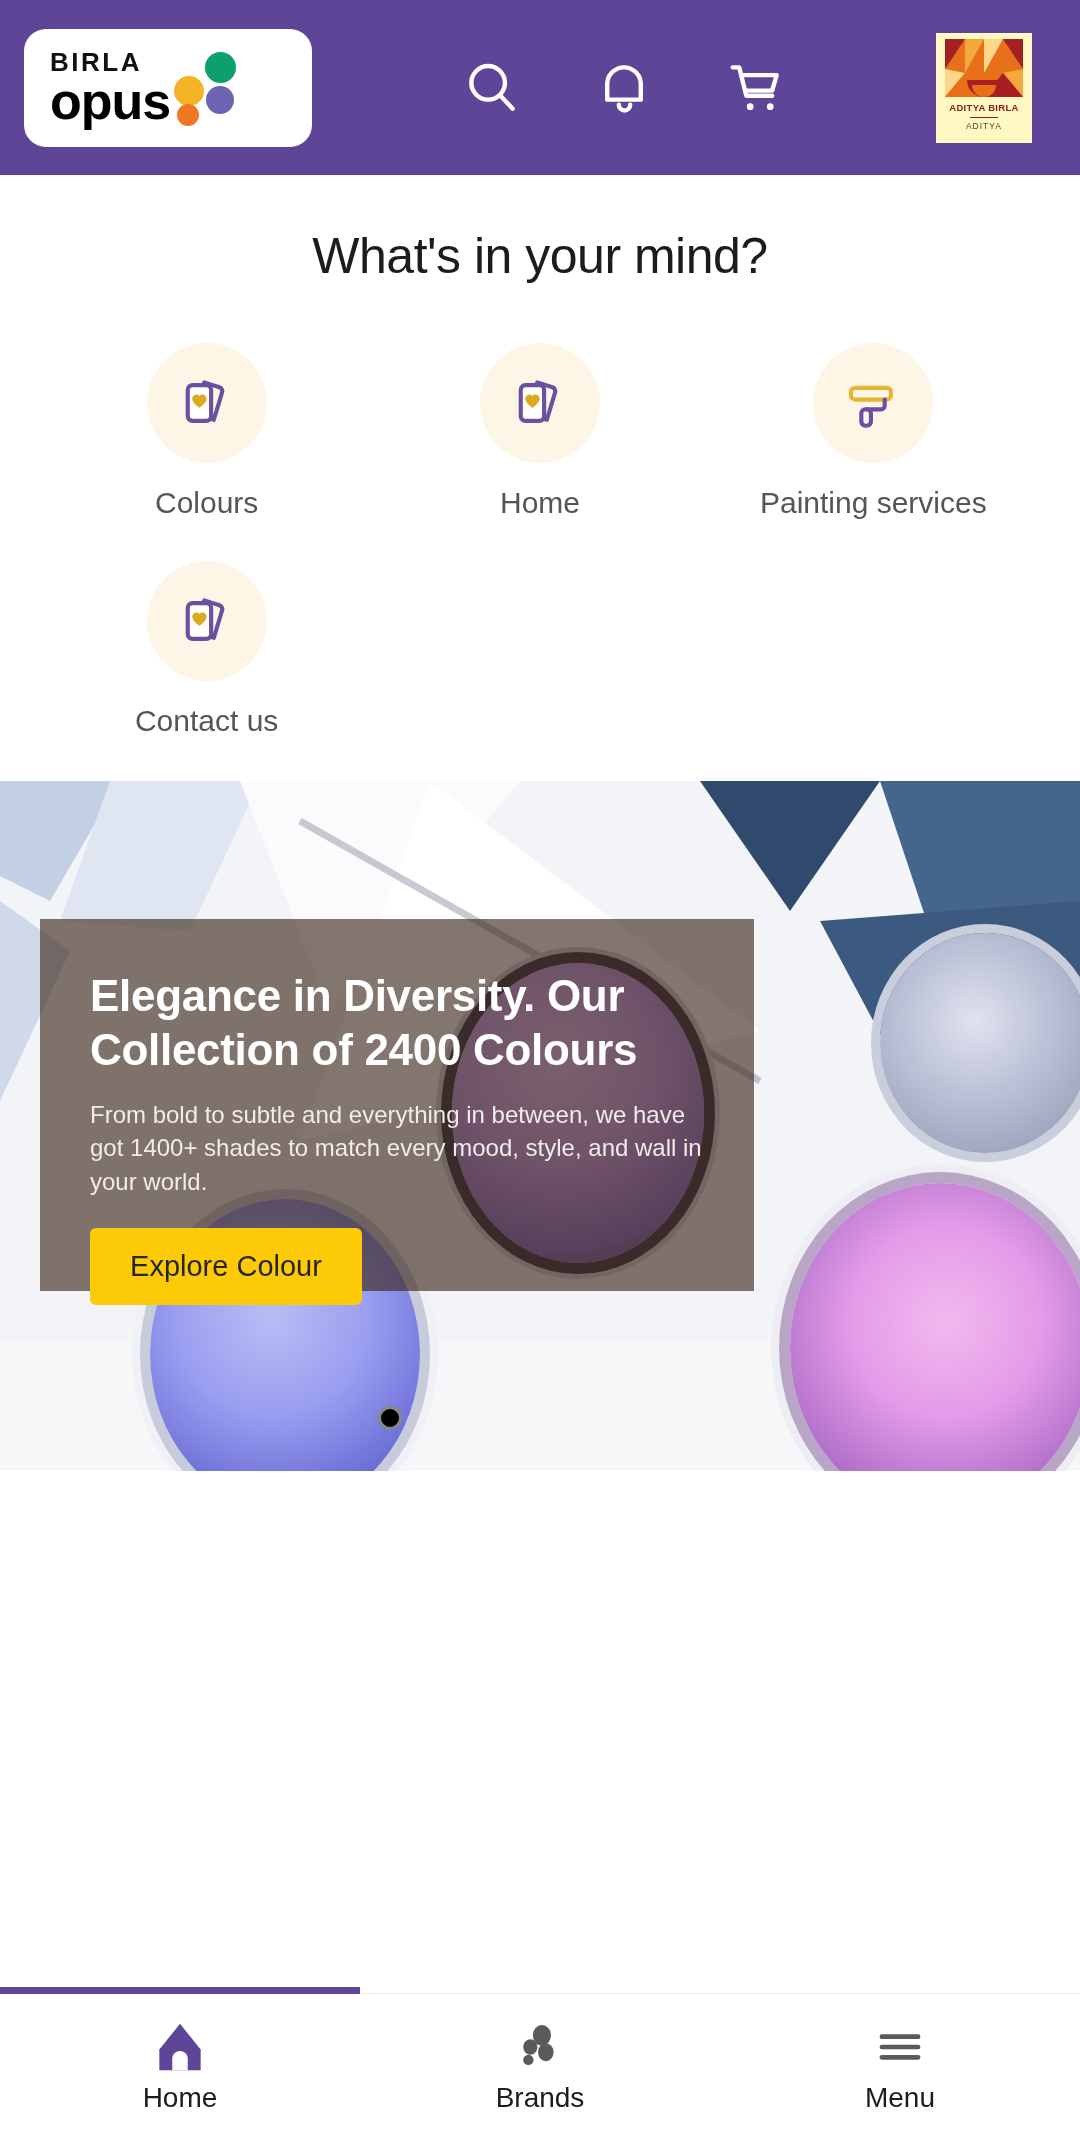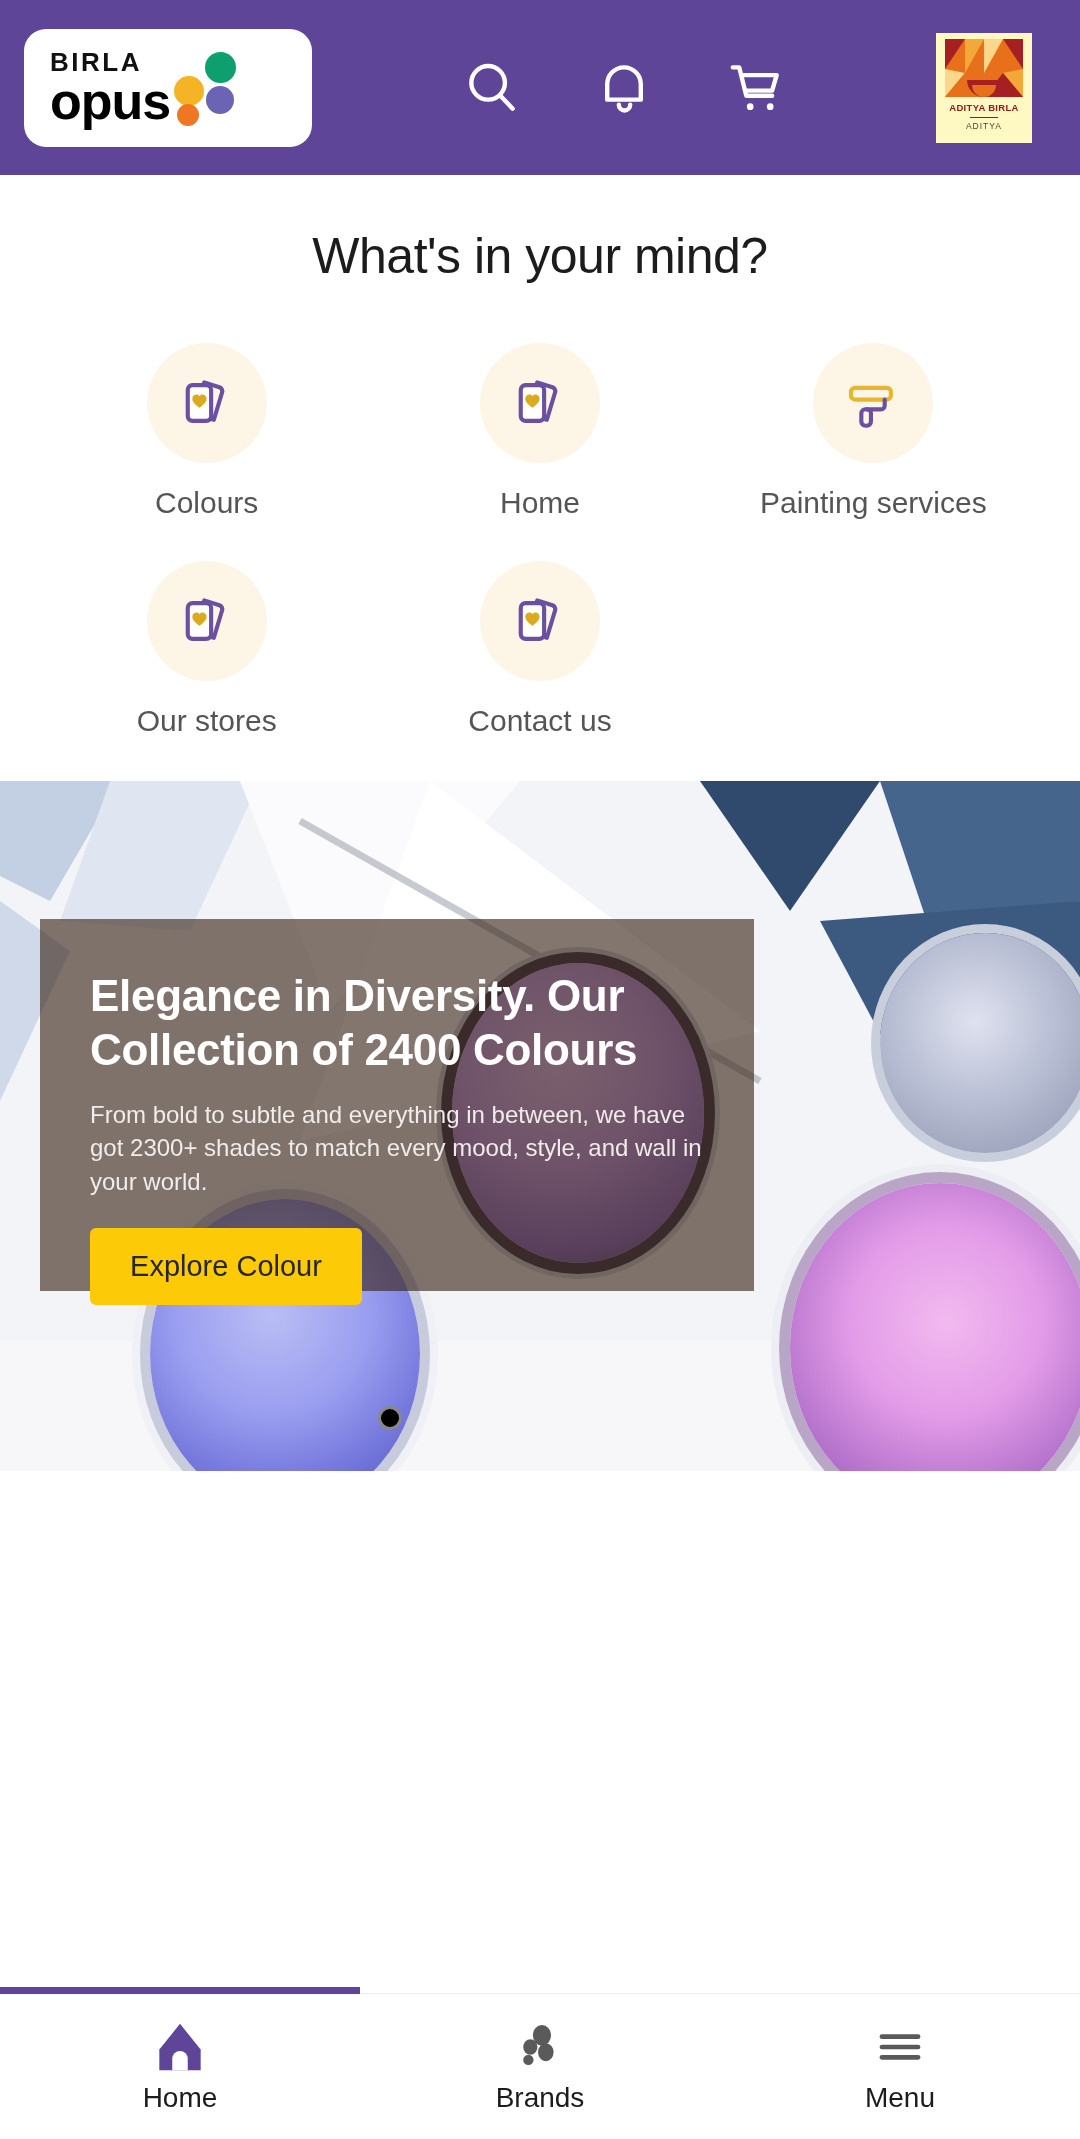--- a/index.html
+++ b/index.html
@@ -252,32 +252,20 @@
       <div class="tile-circle">
         <svg viewBox="0 0 48 48" fill="none">
           <rect x="8" y="13" width="29" height="8.5" rx="3" stroke="#e6b531" stroke-width="3"></rect>
           <path d="M32.5 21.5 v4.5 a2.6 2.6 0 0 1 -2.6 2.6 H19.5" stroke="#6b4fa0" stroke-width="3" stroke-linecap="round" stroke-linejoin="round"></path>
           <rect x="15.5" y="28.5" width="7" height="12" rx="3" stroke="#6b4fa0" stroke-width="3"></rect>
         </svg>
       </div>
       <div class="tile-label">Painting services</div>
     </div>
 
-    <div class="tile">
-      <div class="tile-circle">
-        <svg viewBox="0 0 48 48" fill="none">
-            <g stroke="#6b4fa0" stroke-width="3" stroke-linejoin="round">
-          <path d="M22 9 l11 3.5 a3 3 0 0 1 2 3.7 l-6 20 -14 -4.5z"></path>
-          <rect x="10" y="11" width="17" height="26" rx="3.5" fill="#fff"></rect>
-            </g>
-          <path d="M18.5 27.5 c-3.6-2.8-5.2-4.6-5.2-6.6 0-1.8 1.4-3 3-3 1.1 0 1.8 .5 2.2 1.2 .4-.7 1.1-1.2 2.2-1.2 1.6 0 3 1.2 3 3 0 2-1.6 3.8-5.2 6.6z" fill="#dcaa1e"></path>
-        </svg>
-      </div>
-      <div class="tile-label">Our stores</div>
-    </div>
 
     <div class="tile">
       <div class="tile-circle">
         <svg viewBox="0 0 48 48" fill="none">
             <g stroke="#6b4fa0" stroke-width="3" stroke-linejoin="round">
           <path d="M22 9 l11 3.5 a3 3 0 0 1 2 3.7 l-6 20 -14 -4.5z"></path>
           <rect x="10" y="11" width="17" height="26" rx="3.5" fill="#fff"></rect>
             </g>
           <path d="M18.5 27.5 c-3.6-2.8-5.2-4.6-5.2-6.6 0-1.8 1.4-3 3-3 1.1 0 1.8 .5 2.2 1.2 .4-.7 1.1-1.2 2.2-1.2 1.6 0 3 1.2 3 3 0 2-1.6 3.8-5.2 6.6z" fill="#dcaa1e"></path>
         </svg>
@@ -317,21 +305,21 @@
         background:radial-gradient(circle at 52% 42%, #f2b9ef 0%, #e39ce8 38%, #b06ec9 74%, #7b4a9b 100%);
         box-shadow:0 0 0 11px #b9a6c6, 0 0 0 19px #eceef3;"></div>
 
     <div class="can" style="left:880px;top:152px;width:210px;height:220px;
         background:radial-gradient(circle at 45% 40%, #dfe2ef 0%, #b9bfd4 45%, #8d94ad 100%);
         box-shadow:0 0 0 9px #c9cedd;"></div>
   </div>
 
   <div class="hero-overlay">
     <div class="hero-h1">Elegance in Diversity. Our Collection of 2400 Colours</div>
-    <div class="hero-p">From bold to subtle and everything in between, we have got 2300+ shades to match every mood, style, and wall in your world.</div>
+    <div class="hero-p">From bold to subtle and everything in between, we have got 1400+ shades to match every mood, style, and wall in your world.</div>
     <button class="hero-btn">Explore Colour</button>
   </div>
 
   <div class="cursor-dot"></div>
 </div>
 
 <div class="bottom-gap"></div>
 
 <div class="bottomnav">
 

